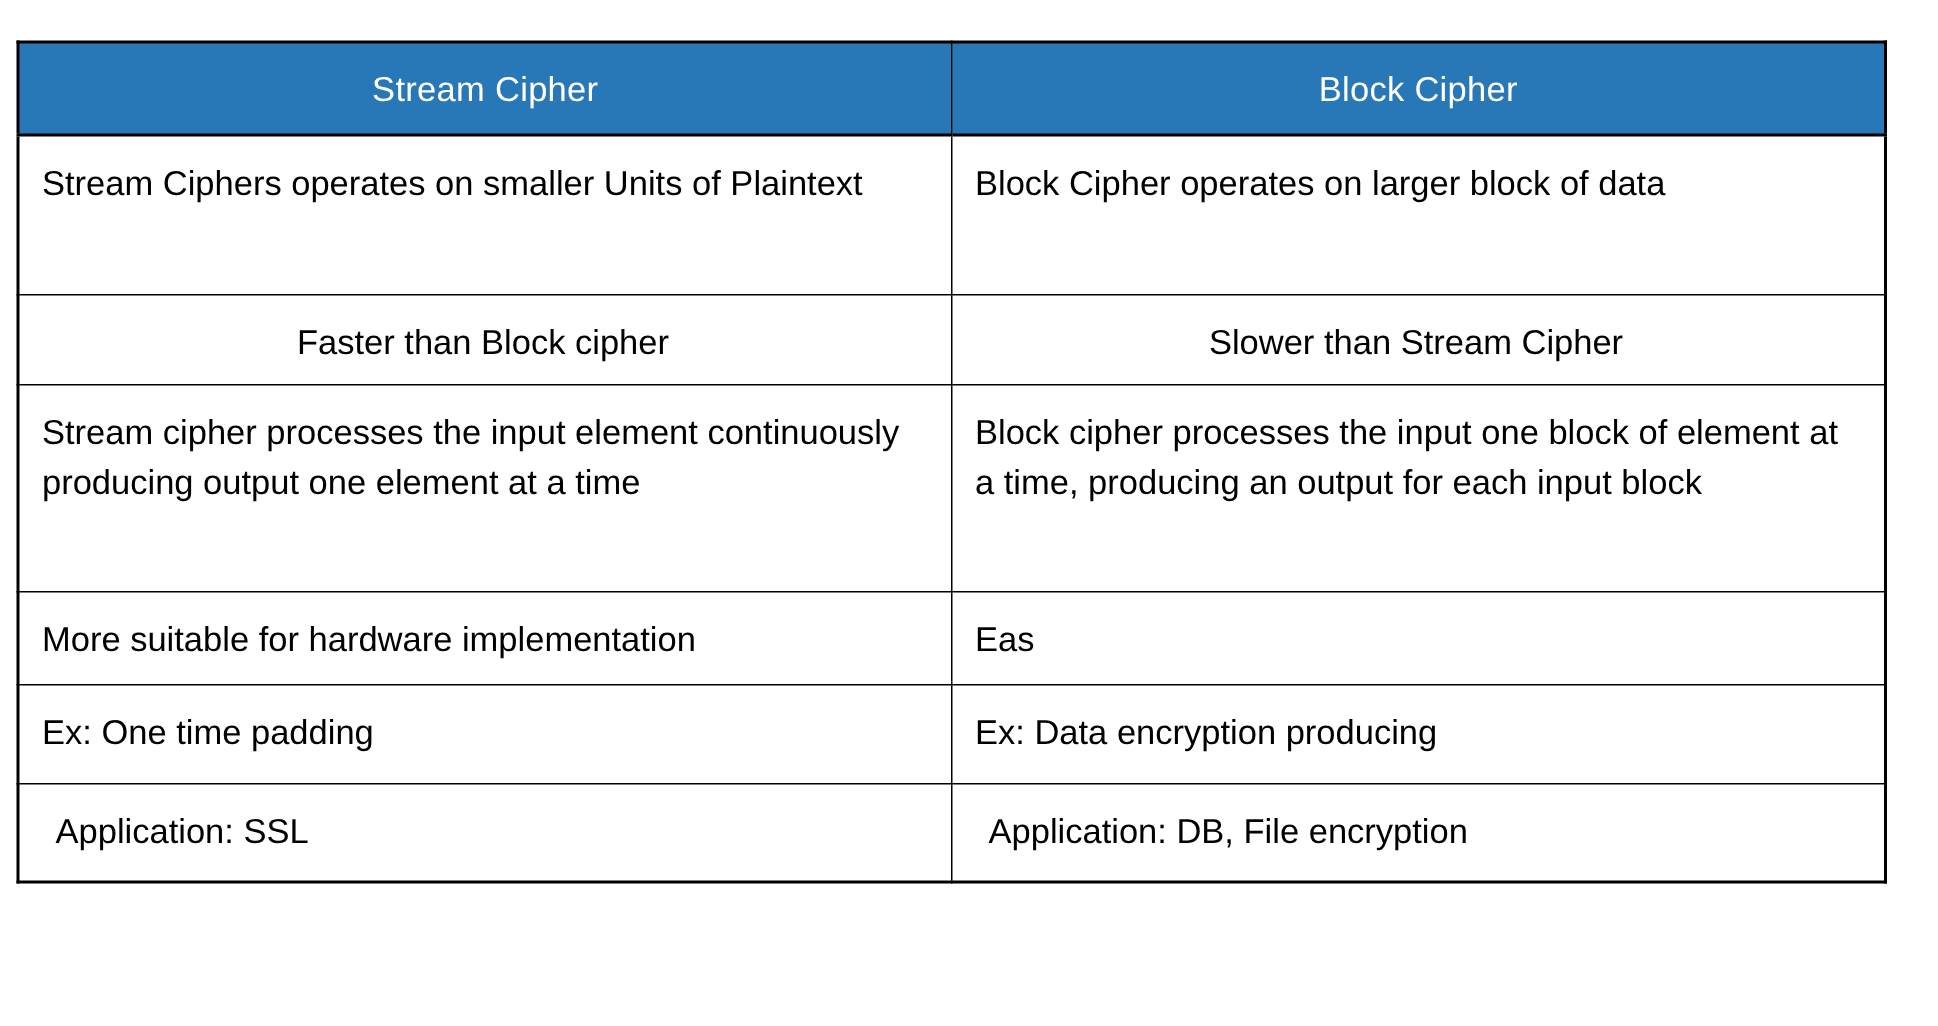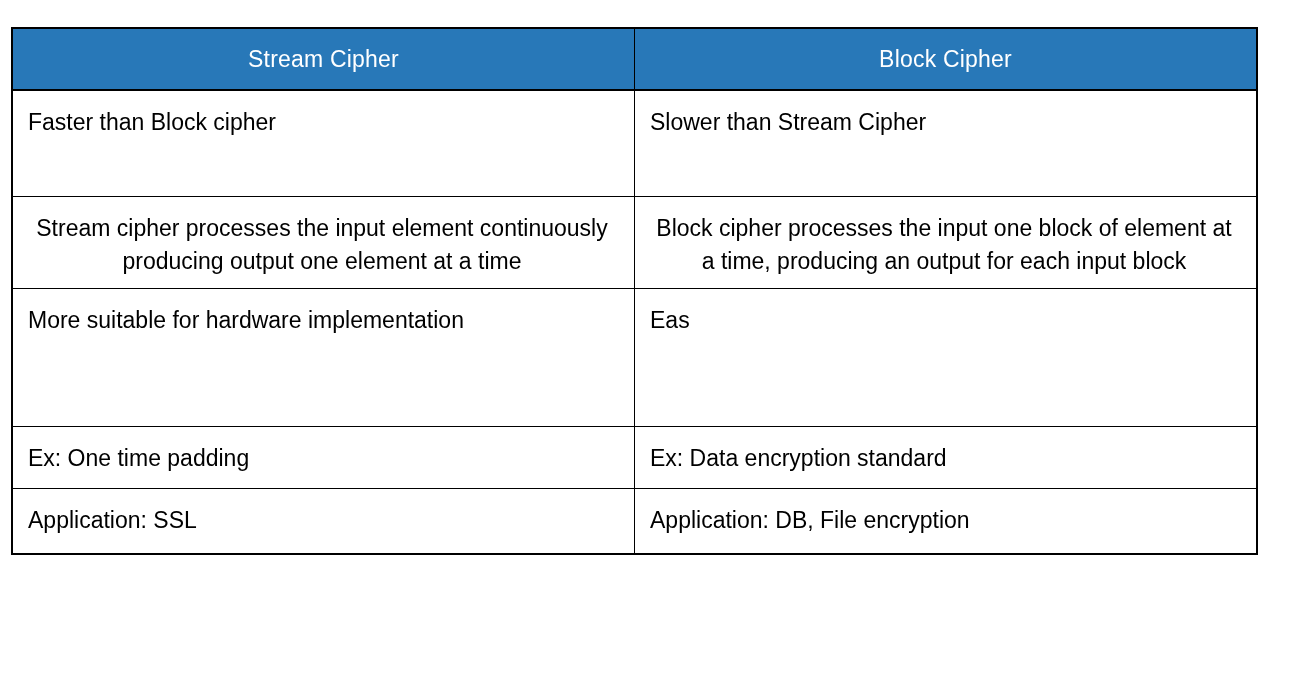--- a/index.html
+++ b/index.html
@@ -67,34 +67,38 @@
 <div class="page">
   <table class="cipher-table">
     <thead>
       <tr>
         <th>Stream Cipher</th>
         <th>Block Cipher</th>
       </tr>
     </thead>
     <tbody>
       <tr>
+        <td>Stream Ciphers operates on smaller Units of Plaintext</td>
+        <td>Block Cipher operates on larger block of data</td>
+      </tr>
+      <tr>
         <td>Faster than Block cipher</td>
         <td>Slower than Stream Cipher</td>
       </tr>
       <tr>
         <td>Stream cipher processes the input element continuously producing output one element at a time</td>
         <td>Block cipher processes the input one block of element at a time, producing an output for each input block</td>
       </tr>
       <tr>
         <td>More suitable for hardware implementation</td>
         <td>Eas</td>
       </tr>
       <tr>
         <td>Ex: One time padding</td>
-        <td>Ex: Data encryption standard</td>
+        <td>Ex: Data encryption producing</td>
       </tr>
       <tr>
         <td>Application: SSL</td>
         <td>Application: DB, File encryption</td>
       </tr>
     </tbody>
   </table>
 </div>
 
 </body></html>

